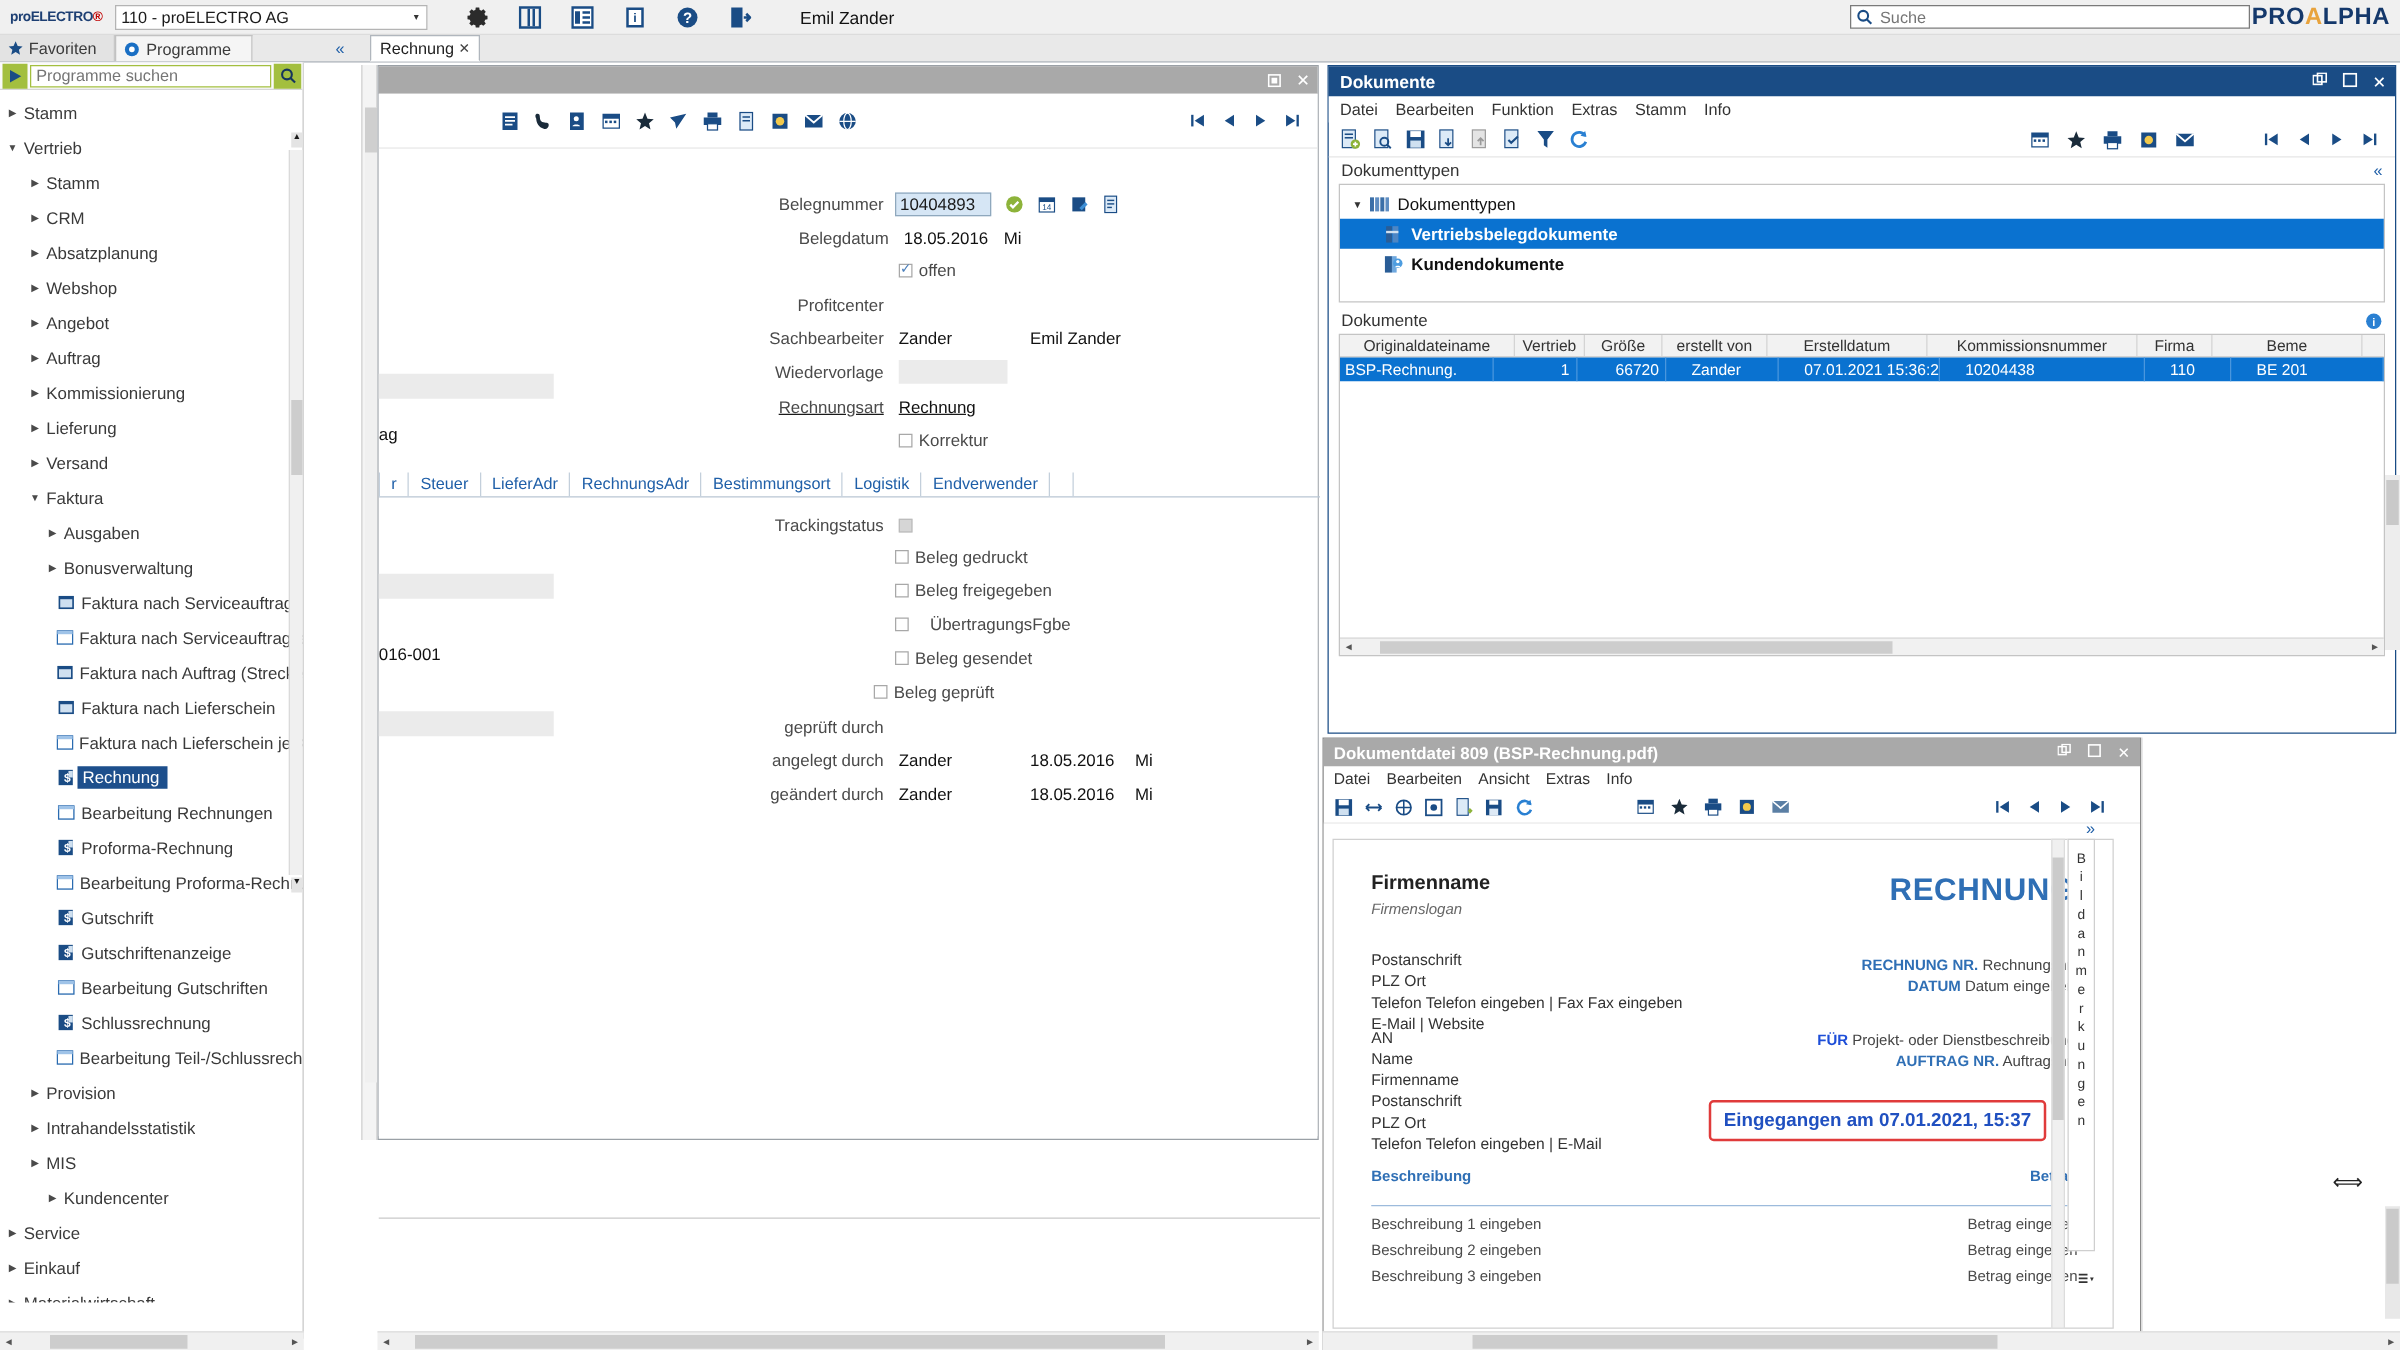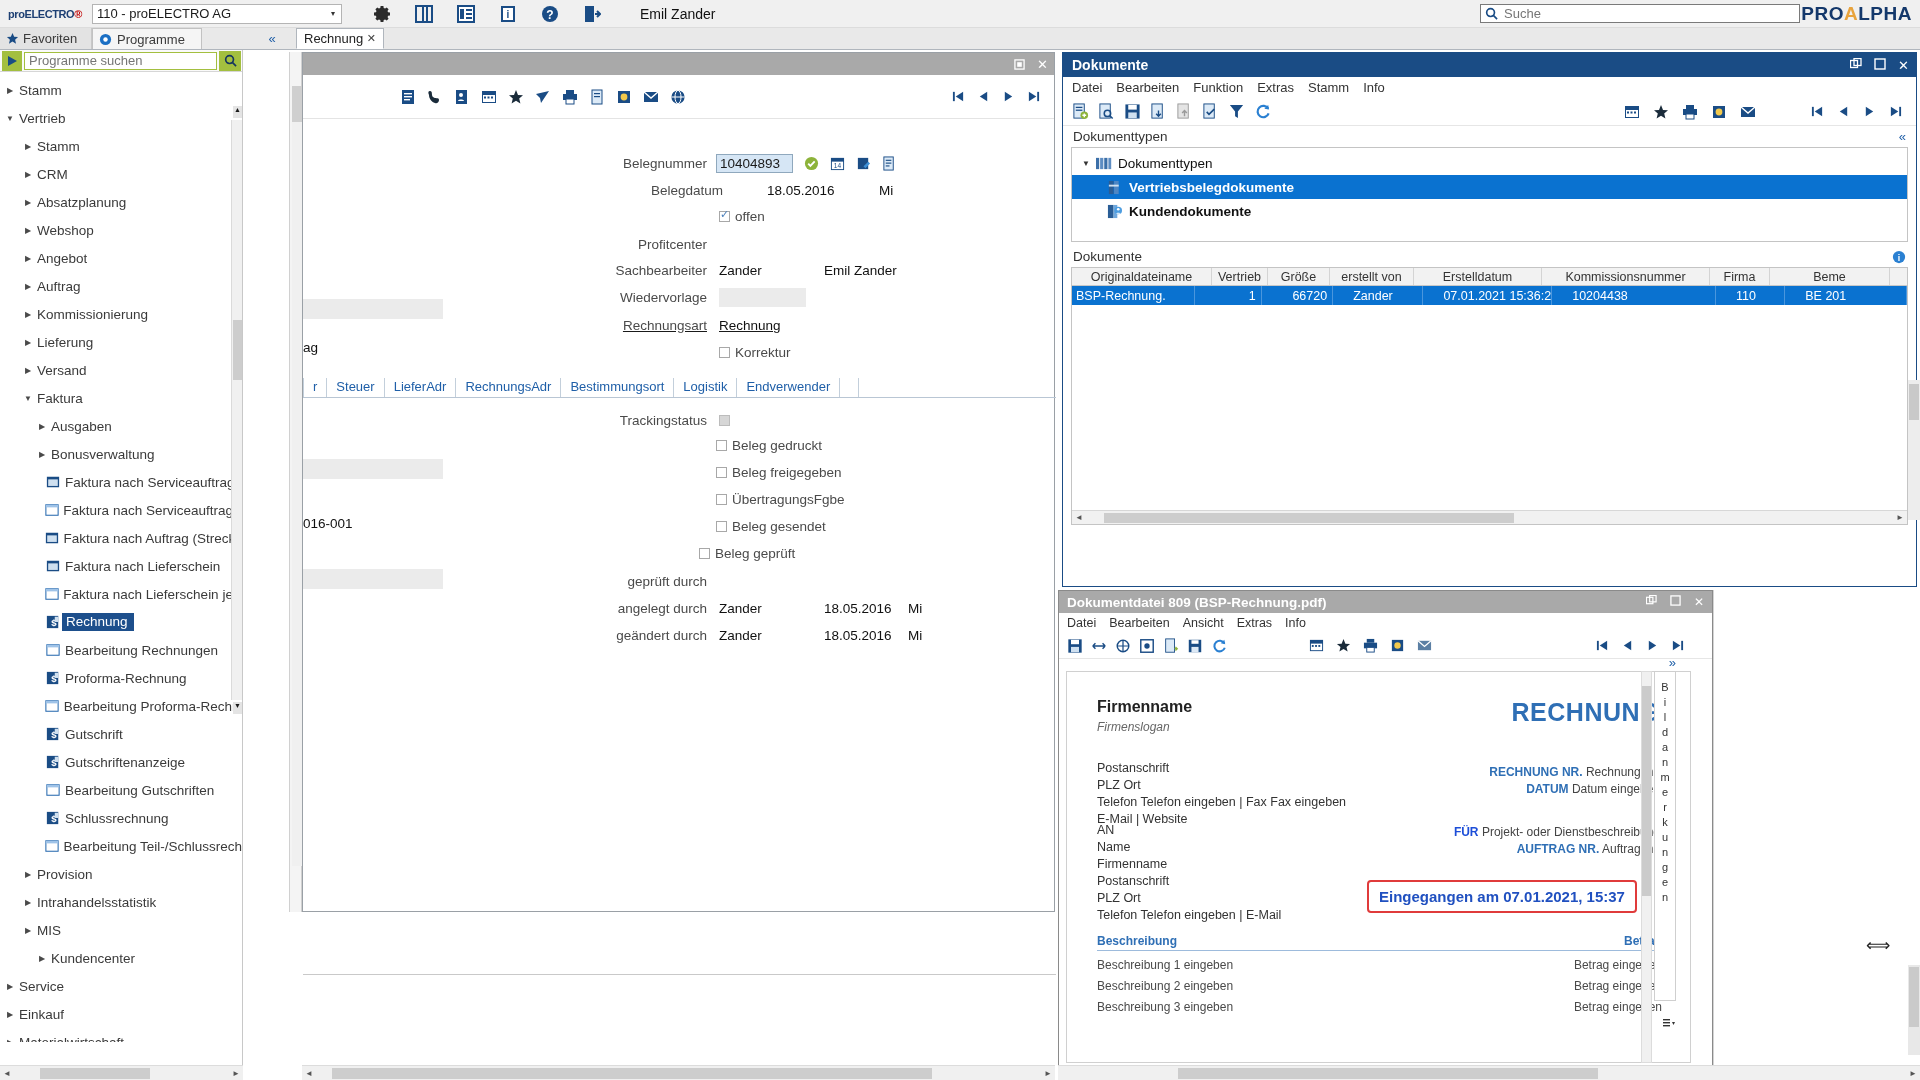--- a/index.html
+++ b/index.html
@@ -251,21 +251,21 @@
   .inv-block { margin-top: 26px; font-size: 12.5px; line-height: 17px; color: #333; }
   .inv-right { position: absolute; right: 30px; top: 92px; text-align: right; font-size: 12px; line-height: 17px; color: #444; }
   .inv-right b { color: #2f6fb5; }
   .inv-right2 { position: absolute; right: 30px; top: 152px; text-align: right; font-size: 12px; line-height: 17px; color: #444; }
   .inv-an { position: absolute; left: 30px; top: 150px; font-size: 12.5px; line-height: 17px; color: #333; }
   .stamp {
     position: absolute; left: 300px; top: 208px; border: 2px solid #e03b3b; border-radius: 4px;
     padding: 6px 10px; color: #2050c0; font-size: 15px; font-weight: bold; white-space: nowrap;
   }
   .inv-table { position: absolute; left: 30px; top: 262px; width: 565px; font-size: 12px; }
-  .inv-th { display: flex; justify-content: space-between; color: #2f6fb5; font-weight: bold; border-bottom: 1px solid #9dbbdc; padding-bottom: 2px; }
+  .inv-th { display: flex; justify-content: space-between; color: #2f6fb5; font-weight: bold; border-bottom: 1px solid #9dbbdc; padding-bottom: 16px; }
   .inv-tr { display: flex; justify-content: space-between; color: #4a4a4a; margin-top: 7px; }
   .sidebar-vert {
     position: absolute; right: 36px; top: 12px; width: 22px; height: 330px;
     border: 1px solid #cfcfcf; display: flex; flex-direction: column; align-items: center;
     padding-top: 8px; font-size: 11px; color: #333; line-height: 15px; background: #fff;
   }
   .expand-chev { position: absolute; right: 36px; top: -4px; color: #1f5fa8; font-size: 13px; }
   .pdf-vscroll { position: absolute; right: 60px; top: 12px; width: 11px; height: 392px; background: #f0f0f0; border: 1px solid #dcdcdc; }
   .pdf-vscroll .t { position: absolute; top: 14px; left: 0; width: 9px; height: 210px; background: #cbcbcb; }
   .sort-ico { position: absolute; right: 36px; bottom: 46px; font-size: 10px; }
@@ -803,21 +803,21 @@
         <span style="margin-left:11px">
             <svg width="15" height="15" viewBox="0 0 16 16">
               <rect x="2" y="1" width="10" height="14" fill="#dceaf7" stroke="#1a4c85"></rect>
               <rect x="4" y="4" width="6" height="1.2" fill="#1a4c85"></rect>
               <rect x="4" y="7" width="6" height="1.2" fill="#1a4c85"></rect>
               <rect x="4" y="10" width="4" height="1.2" fill="#1a4c85"></rect>
             </svg>
           </span>
       </div>
 
-      <div class="frow" style="left:216px;top:61px;gap:32px;">
+      <div class="frow" style="left:204px;top:61px;">
         <span class="flabel" style="width:204px">Belegdatum</span>
         <span class="fval" style="margin-left:12px;width:74px">18.05.2016</span>
         <span class="fval" style="margin-left:6px">Mi</span>
       </div>
 
       <div class="frow" style="left:416px;top:87px;">
         <span class="chk checked"></span>
         <span class="fval" style="color:#4a4a4a">offen</span>
       </div>
 
@@ -865,21 +865,21 @@
       </div>
 
       <div class="frow" style="left:413px;top:316px;">
         <span class="chk"></span>
         <span class="fval" style="color:#4a4a4a">Beleg gedruckt</span>
       </div>
       <div class="frow" style="left:413px;top:343px;">
         <span class="chk"></span>
         <span class="fval" style="color:#4a4a4a">Beleg freigegeben</span>
       </div>
-      <div class="frow" style="left:413px;top:370px;">
+      <div class="frow" style="left:413px;top:370px;gap:12px;">
         <span class="chk"></span>
         <span class="fval" style="color:#4a4a4a">ÜbertragungsFgbe</span>
       </div>
       <div class="frow" style="left:413px;top:397px;">
         <span class="chk"></span>
         <span class="fval" style="color:#4a4a4a">Beleg gesendet</span>
       </div>
       <div class="frow" style="left:396px;top:424px;">
         <span class="chk"></span>
         <span class="fval" style="color:#4a4a4a">Beleg geprüft</span>

